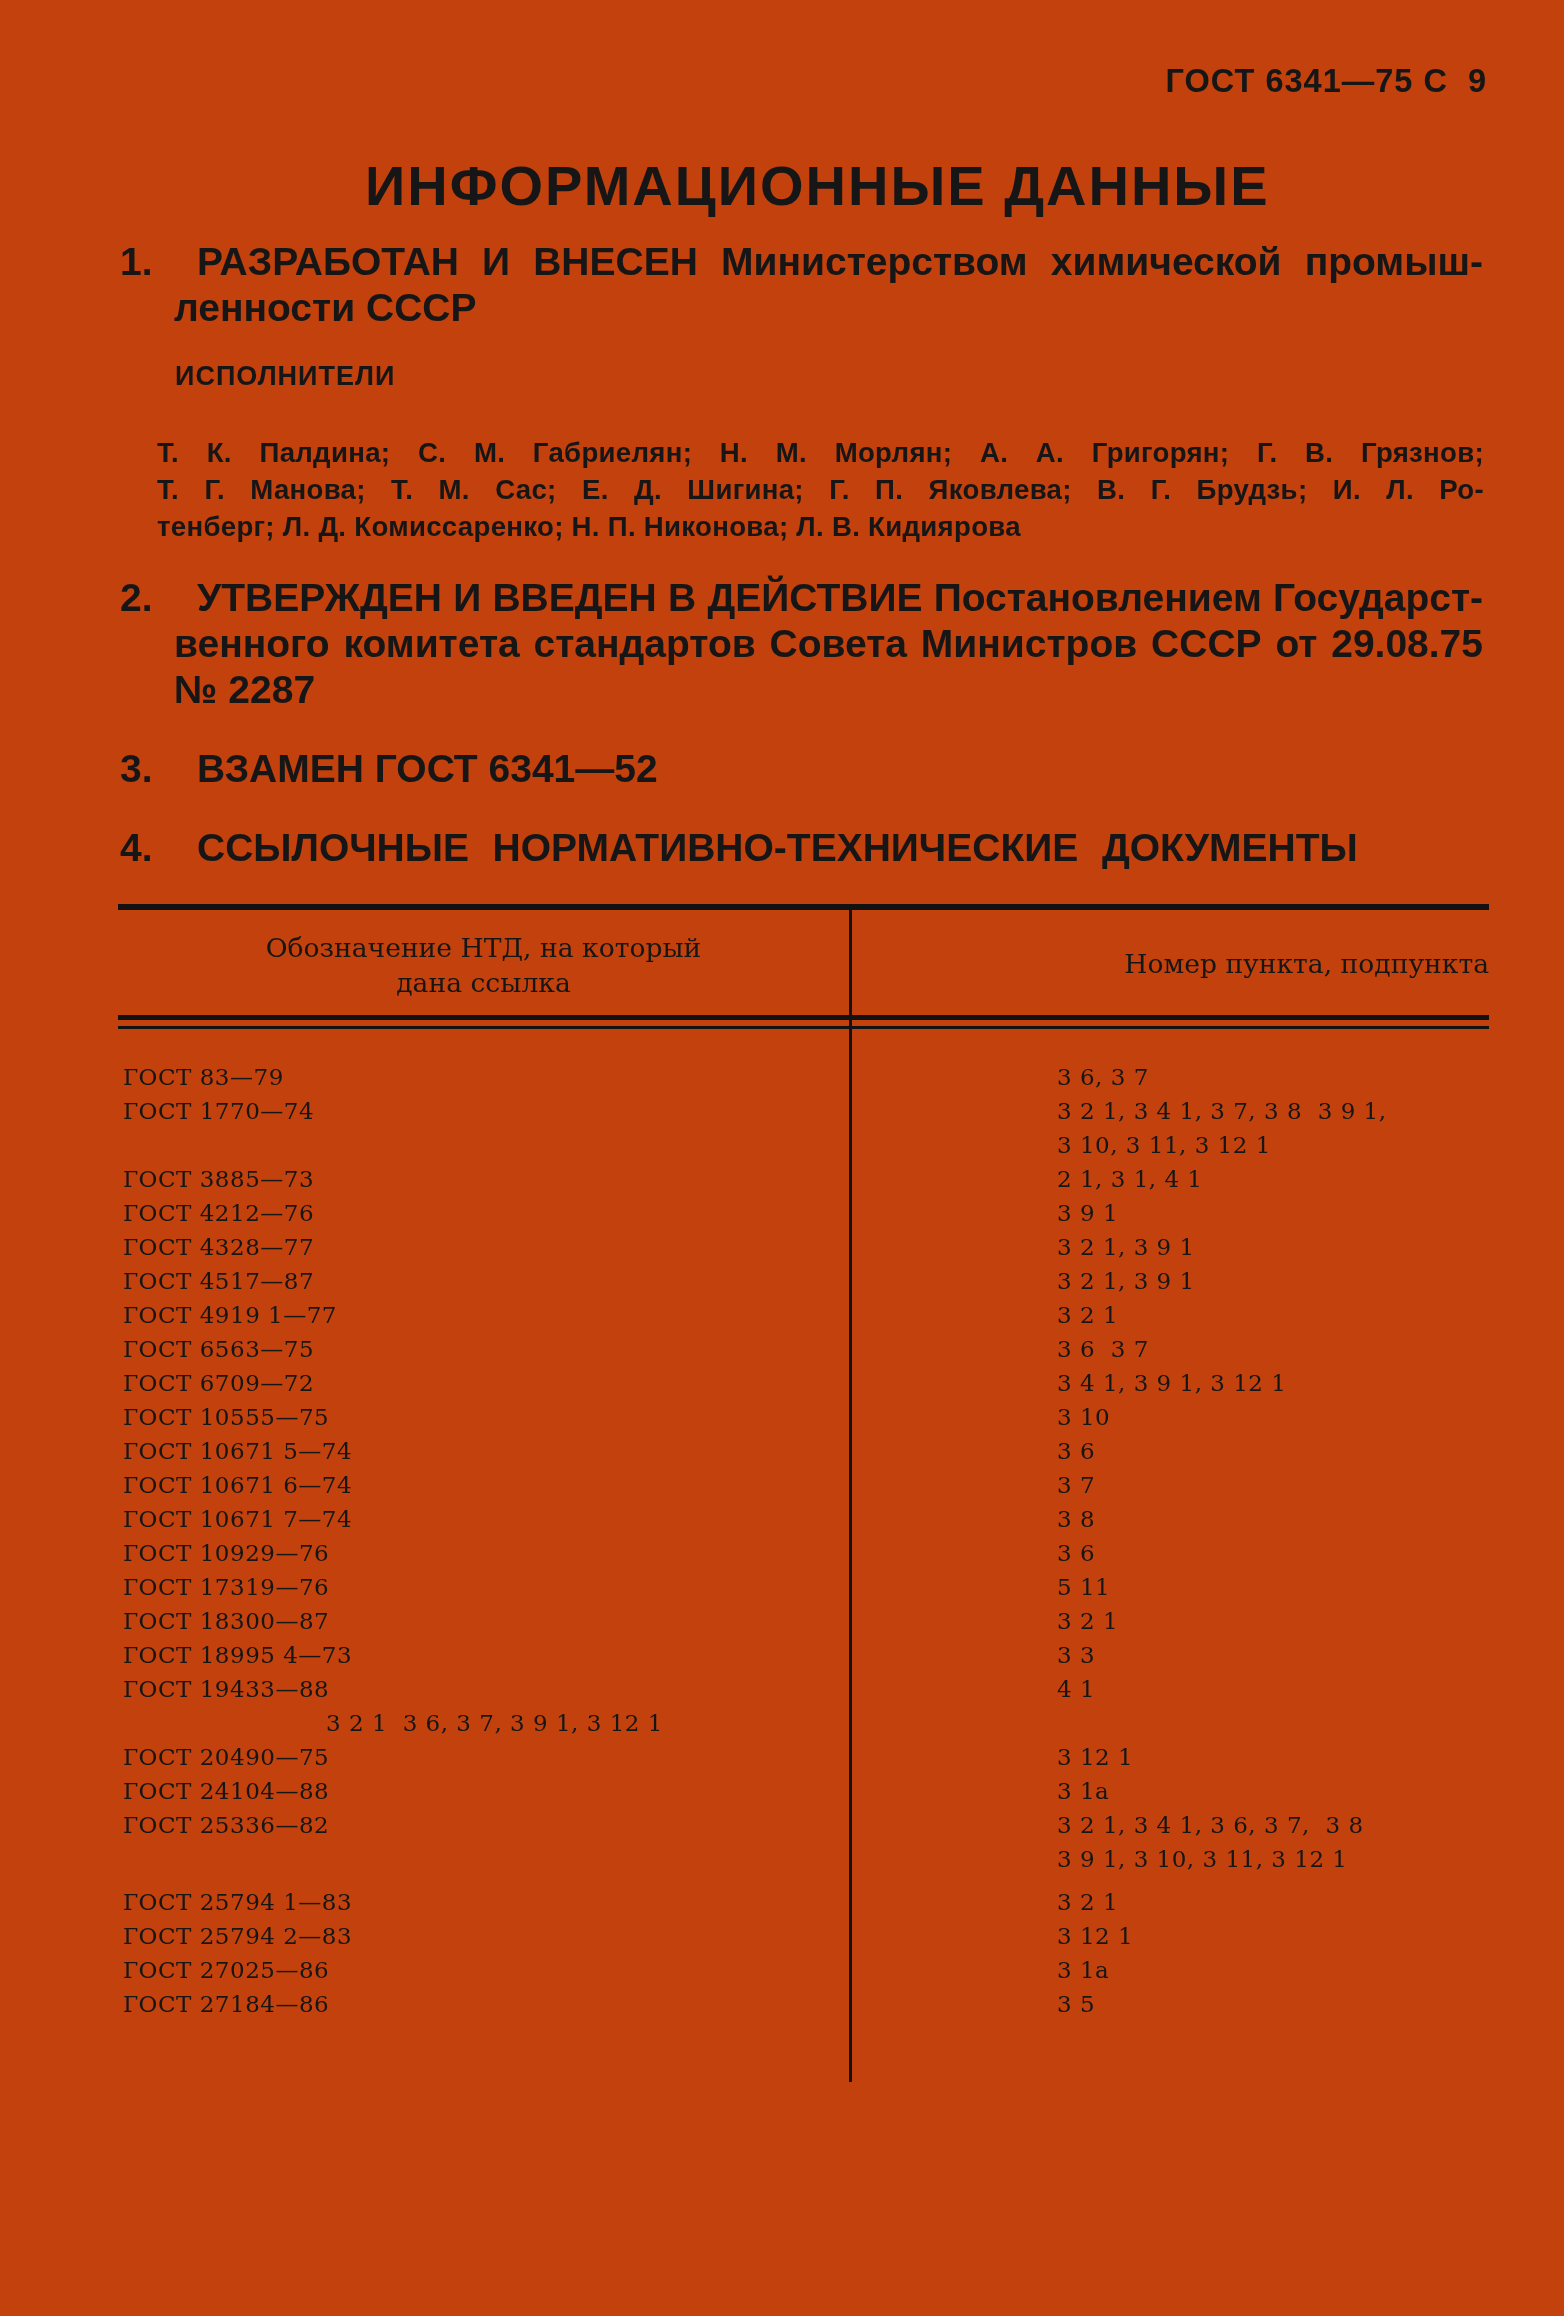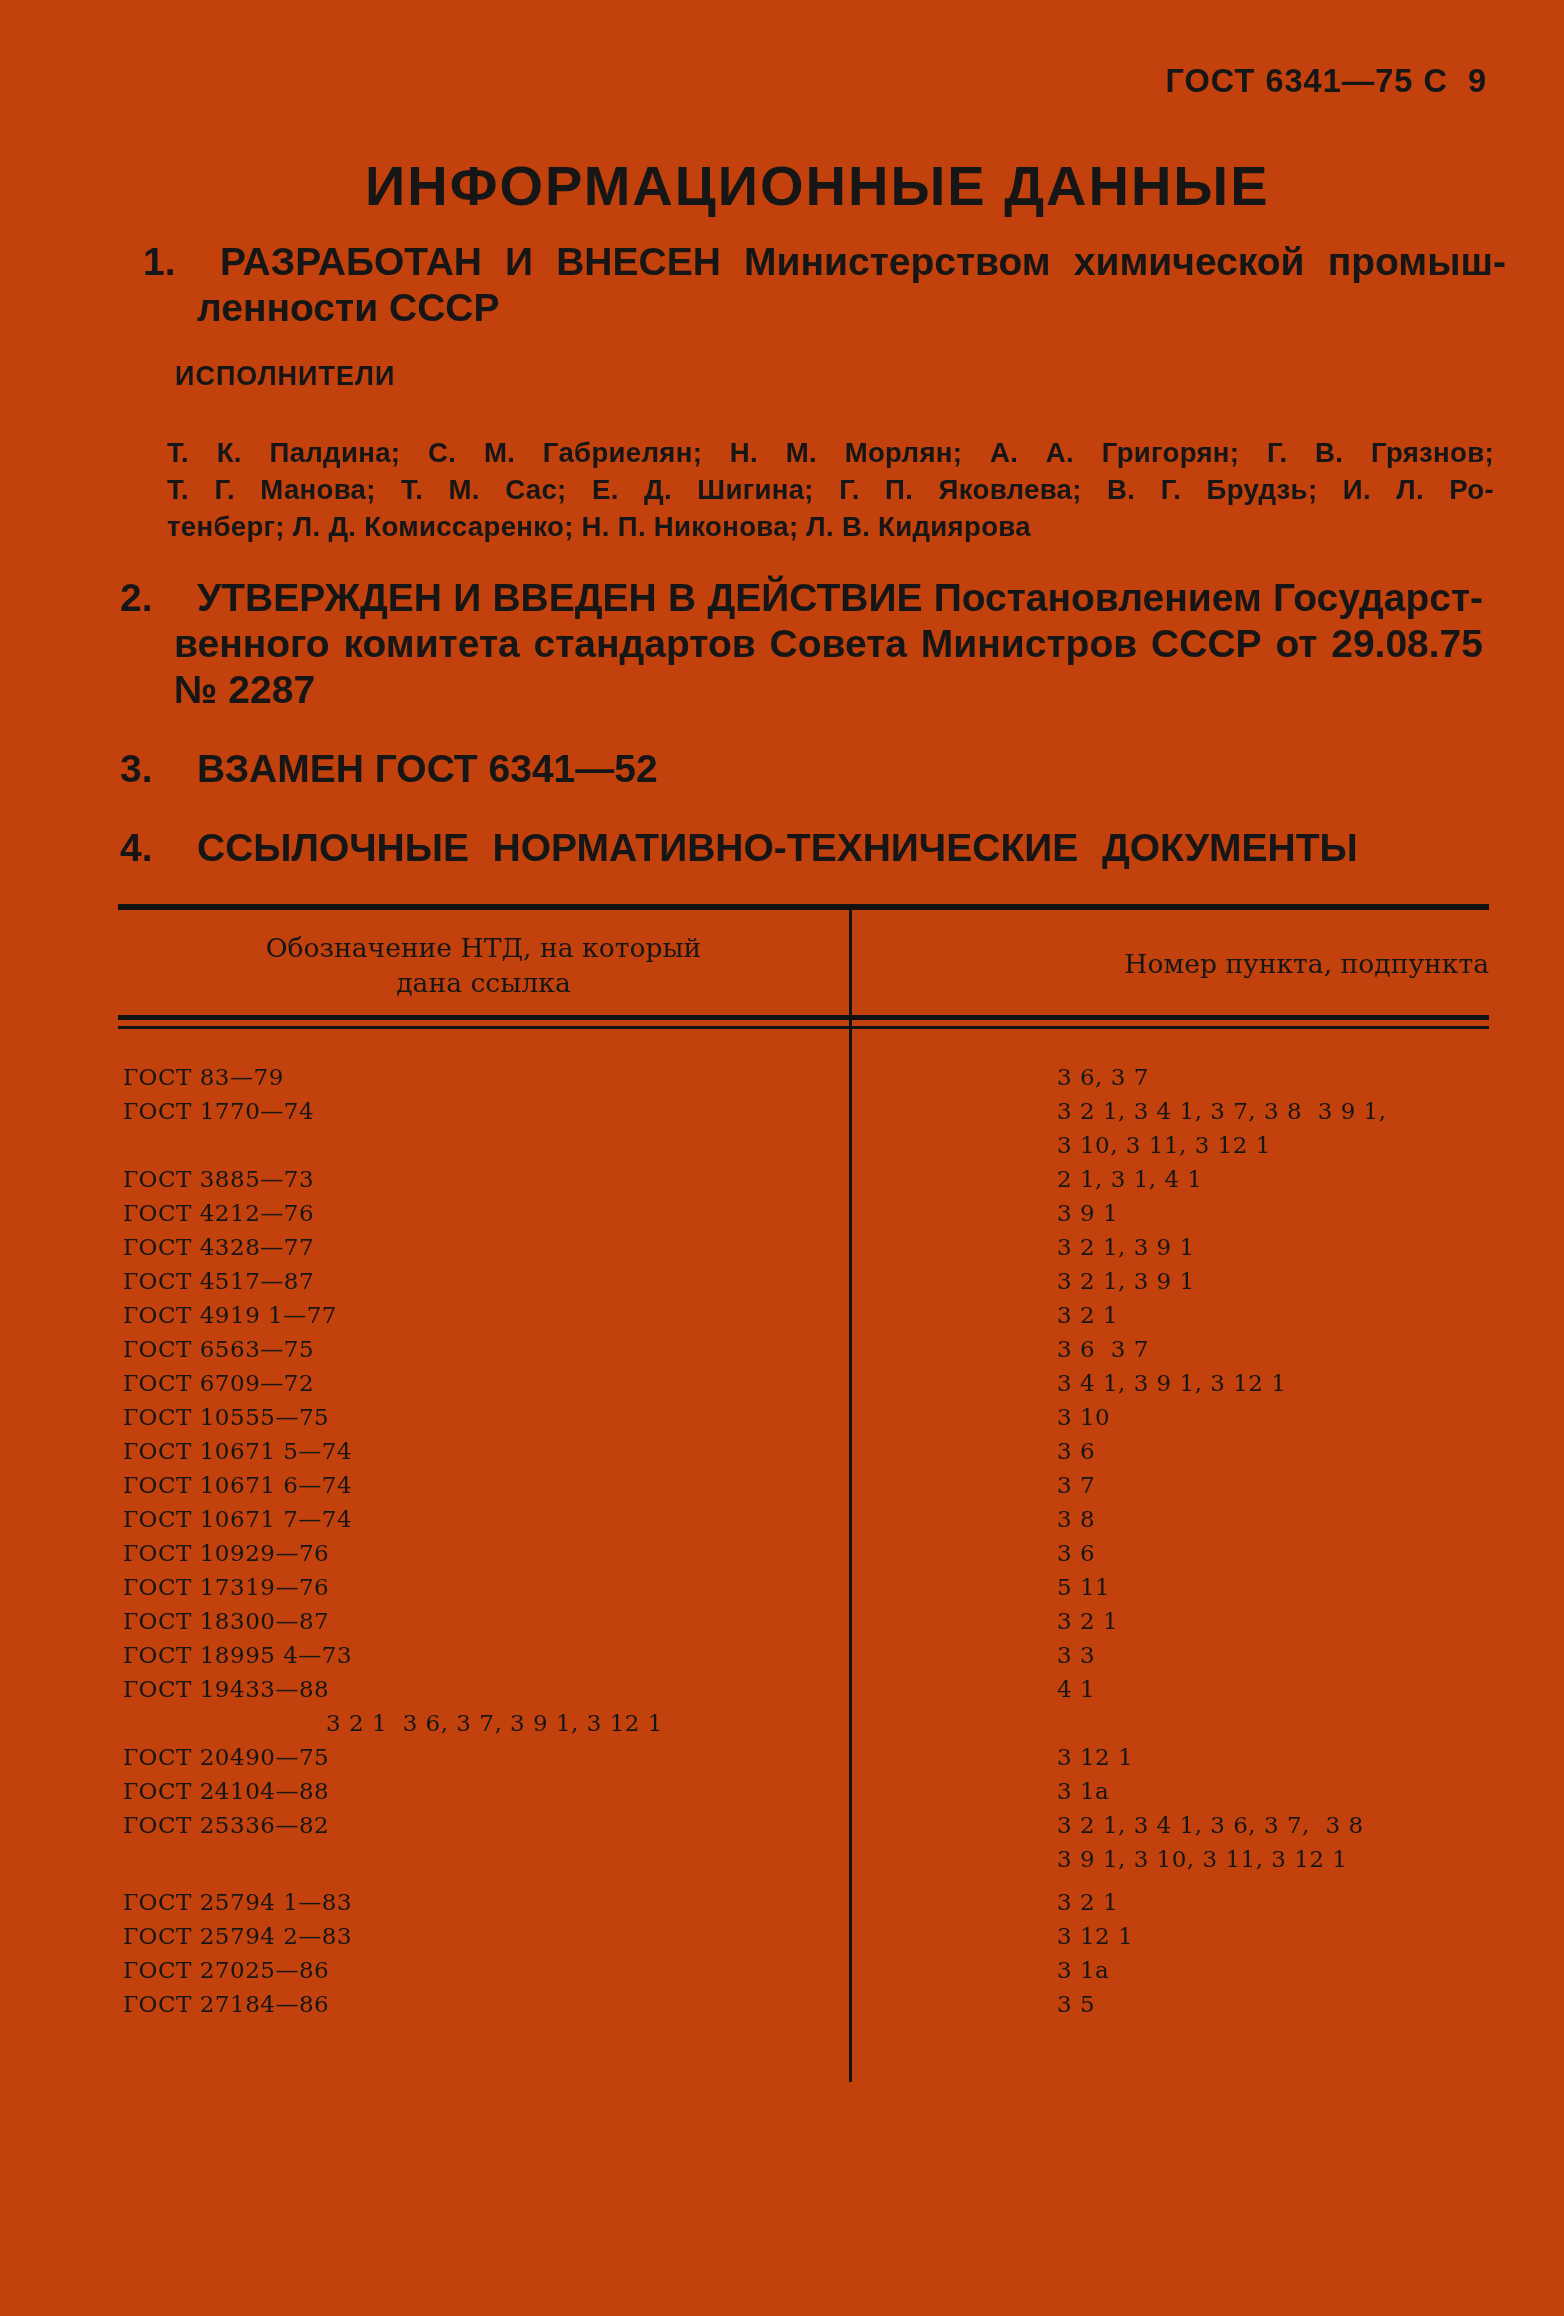--- a/index.html
+++ b/index.html
@@ -46,38 +46,38 @@
     font-size: 39px;
     font-weight: bold;
     line-height: 46px;
   }
   .sec-line { text-align: left; }
   .sec-line.just { text-align: justify; text-align-last: justify; }
   .num { display: inline-block; width: 77px; }
   .cont { padding-left: 54px; }
   .ws { word-spacing: 12.8px; }
 
-  .sec1 { top: 239px; margin-left: 23px; }
+  .sec1 { top: 239px; }
   .sec2 { top: 575px; }
   .sec3 { top: 746px; }
   .sec4 { top: 825px; }
 
   .executors-heading {
     position: absolute;
     top: 361px;
     left: 175px;
     font-size: 27px;
     font-weight: bold;
     letter-spacing: 1px;
   }
 
   .executors {
     position: absolute;
     top: 434px;
-    left: 167px;
+    left: 157px;
     width: 1327px;
     font-size: 27.6px;
     font-weight: bold;
     line-height: 37px;
     letter-spacing: 0.3px;
   }
   .exec-line { text-align: justify; text-align-last: justify; }
   .exec-line.last { text-align: right; text-align-last: left; }
 
   

